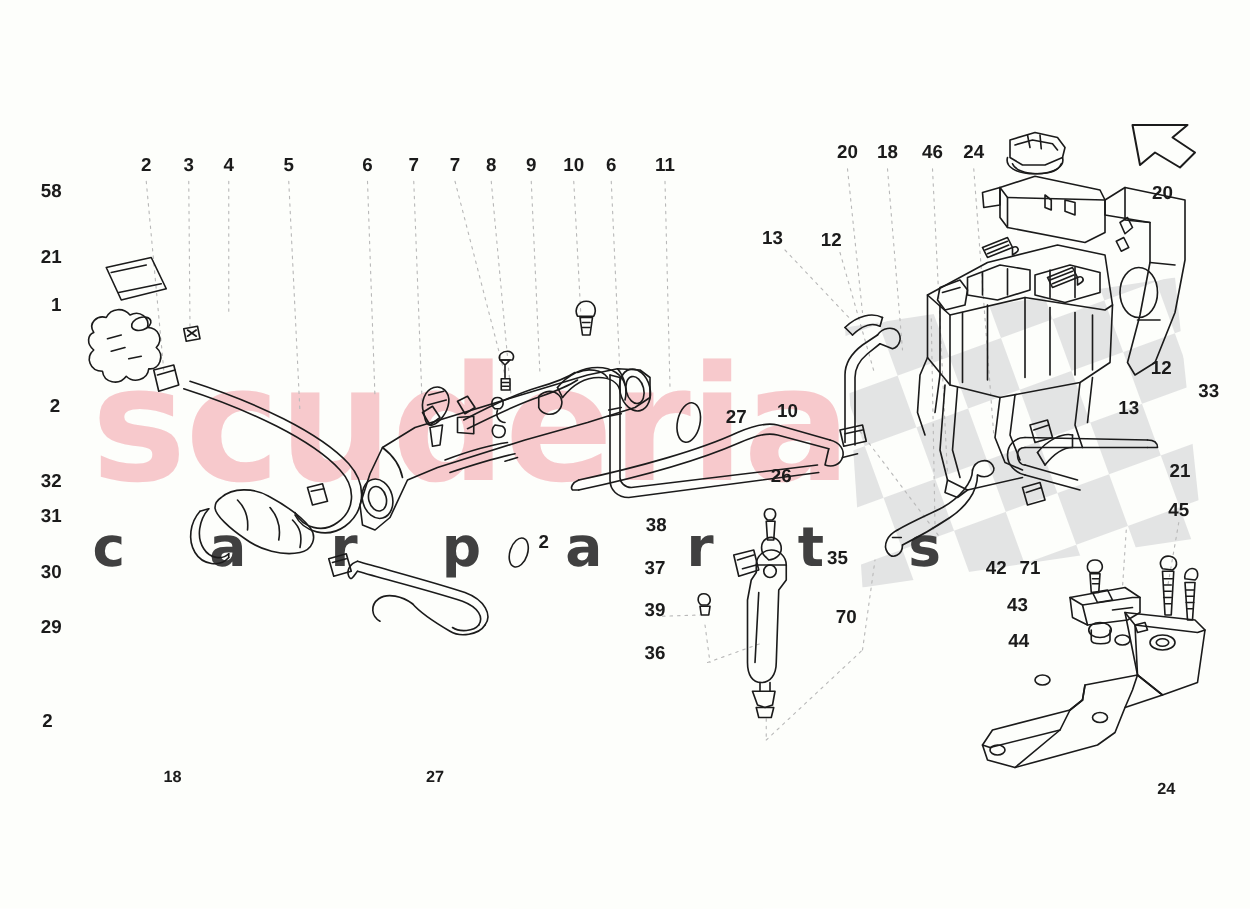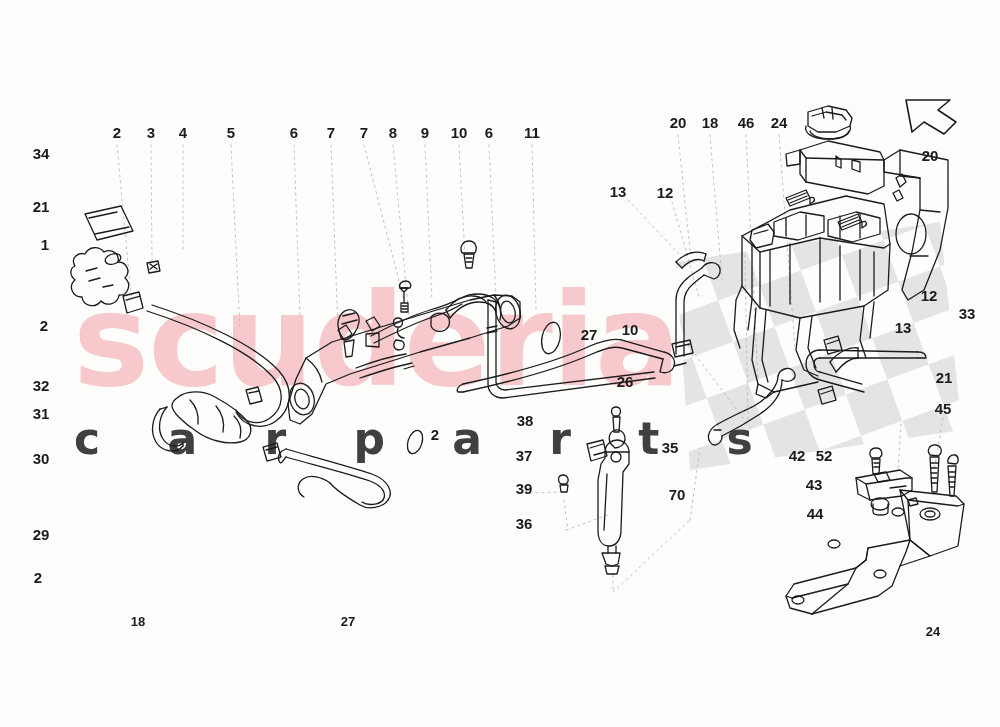--- a/index.html
+++ b/index.html
@@ -400,28 +400,28 @@
 
   <div>
     <span class="lbl" style="left:678px;top:122px">20</span>
     <span class="lbl" style="left:710px;top:122px">18</span>
     <span class="lbl" style="left:746px;top:122px">46</span>
     <span class="lbl" style="left:779px;top:122px">24</span>
     <span class="lbl" style="left:930px;top:155px">20</span>
   </div>
 
   <div>
-    <span class="lbl" style="left:41px;top:153px">34</span>
+    <span class="lbl" style="left:41px;top:153px">58</span>
     <span class="lbl" style="left:41px;top:206px">21</span>
     <span class="lbl" style="left:45px;top:244px">1</span>
     <span class="lbl" style="left:44px;top:325px">2</span>
     <span class="lbl" style="left:41px;top:385px">32</span>
     <span class="lbl" style="left:41px;top:413px">31</span>
     <span class="lbl" style="left:41px;top:458px">30</span>
-    <span class="lbl" style="left:41px;top:534px">29</span>
+    <span class="lbl" style="left:41px;top:502px">29</span>
     <span class="lbl" style="left:38px;top:577px">2</span>
   </div>
 
   <div>
     <span class="lbl" style="left:618px;top:191px">13</span>
     <span class="lbl" style="left:665px;top:192px">12</span>
     <span class="lbl" style="left:589px;top:334px">27</span>
     <span class="lbl" style="left:630px;top:329px">10</span>
     <span class="lbl" style="left:625px;top:381px">26</span>
     <span class="lbl" style="left:435px;top:434px">2</span>
@@ -433,21 +433,21 @@
     <span class="lbl" style="left:677px;top:494px">70</span>
   </div>
 
   <div>
     <span class="lbl" style="left:929px;top:295px">12</span>
     <span class="lbl" style="left:967px;top:313px">33</span>
     <span class="lbl" style="left:903px;top:327px">13</span>
     <span class="lbl" style="left:944px;top:377px">21</span>
     <span class="lbl" style="left:943px;top:408px">45</span>
     <span class="lbl" style="left:797px;top:455px">42</span>
-    <span class="lbl" style="left:824px;top:455px">52</span>
+    <span class="lbl" style="left:824px;top:455px">71</span>
     <span class="lbl" style="left:814px;top:484px">43</span>
     <span class="lbl" style="left:815px;top:513px">44</span>
   </div>
 
   <div>
     <span class="lbl sm" style="left:138px;top:621px">18</span>
     <span class="lbl sm" style="left:348px;top:621px">27</span>
     <span class="lbl sm" style="left:933px;top:631px">24</span>
   </div>
 

